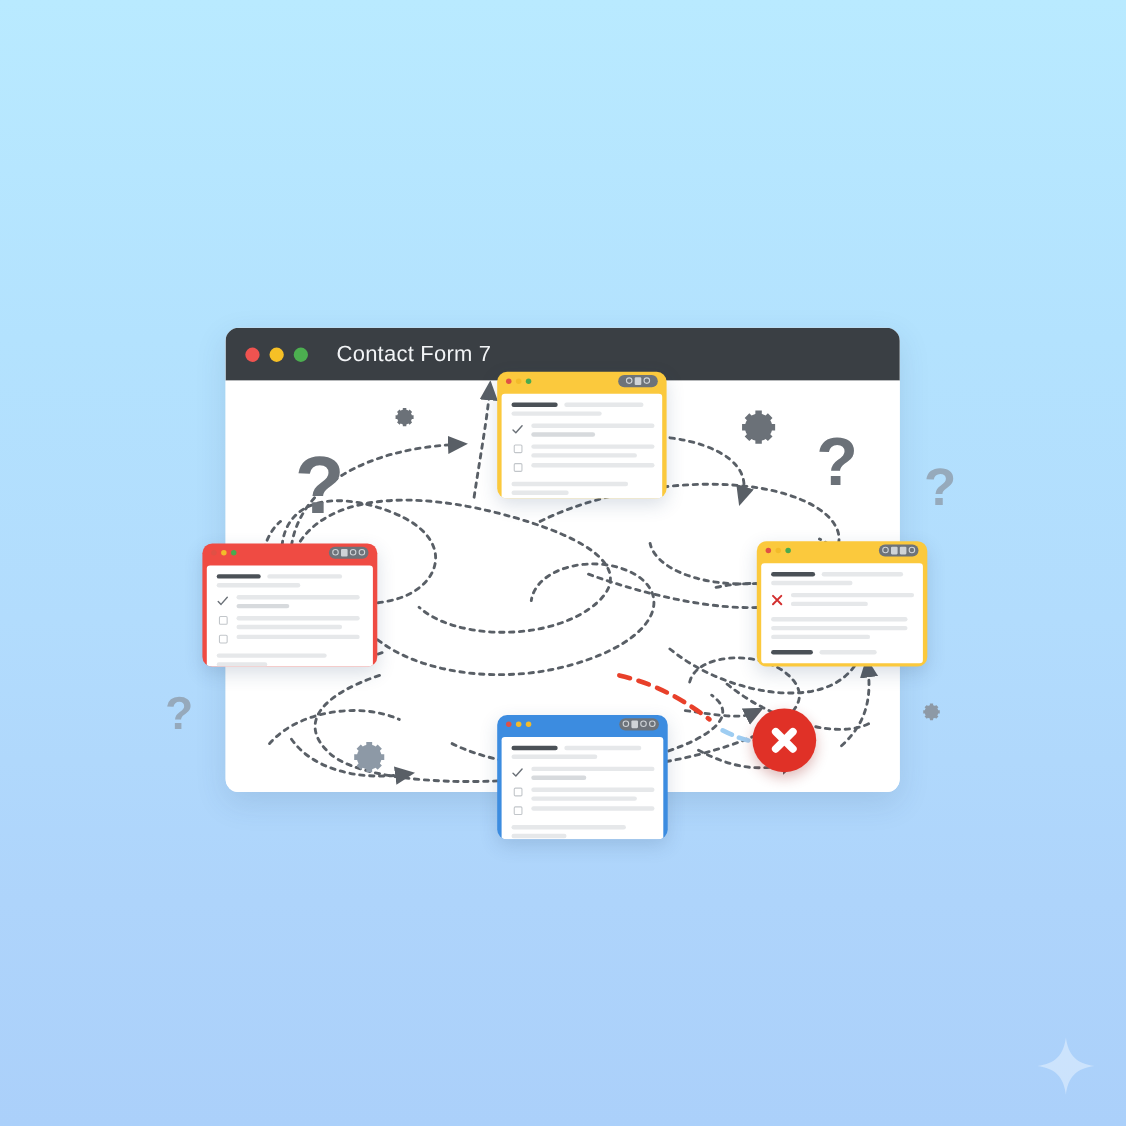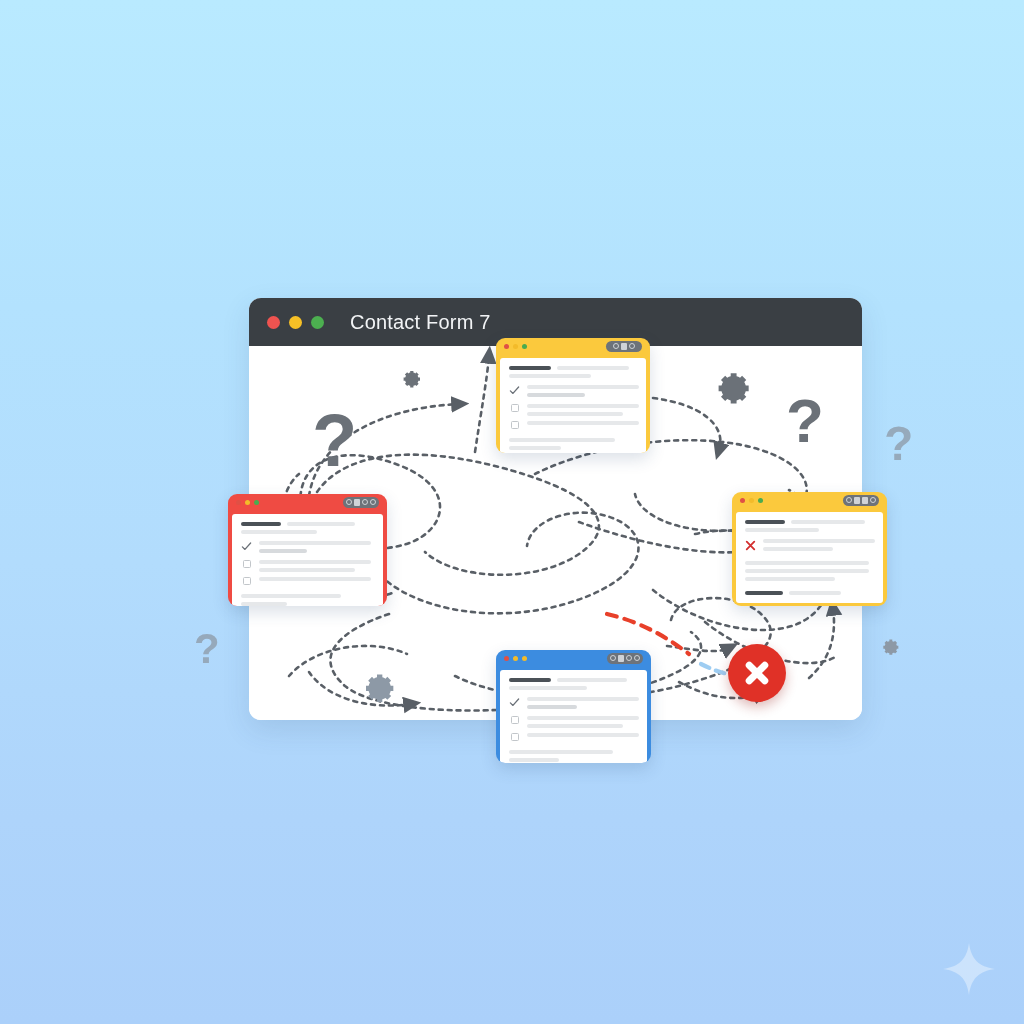--- a/index.html
+++ b/index.html
@@ -2,21 +2,21 @@
 <html><head>
 <meta charset="utf-8">
 <style>
   html,body{margin:0;padding:0;}
   body{
     width:1024px;height:1024px;overflow:hidden;
     font-family:"Liberation Sans","DejaVu Sans",sans-serif;
     background:linear-gradient(180deg,#b9eaff 0%,#b3e2fe 30%,#b2dcfd 55%,#aed4fb 80%,#abd0fa 100%);
     position:relative;
   }
-  .stage{position:absolute;inset:0;margin-left:44px;}
+  .stage{position:absolute;inset:0;}
 
   
   .browser{
     position:absolute;left:205px;top:298px;width:613px;height:422px;
     border-radius:12px;background:#ffffff;overflow:hidden;
     box-shadow:0 10px 28px rgba(40,70,110,.13);
   }
   .browser-titlebar{
     height:48px;background:#3a3f44;display:flex;align-items:center;padding-left:18px;
   }

